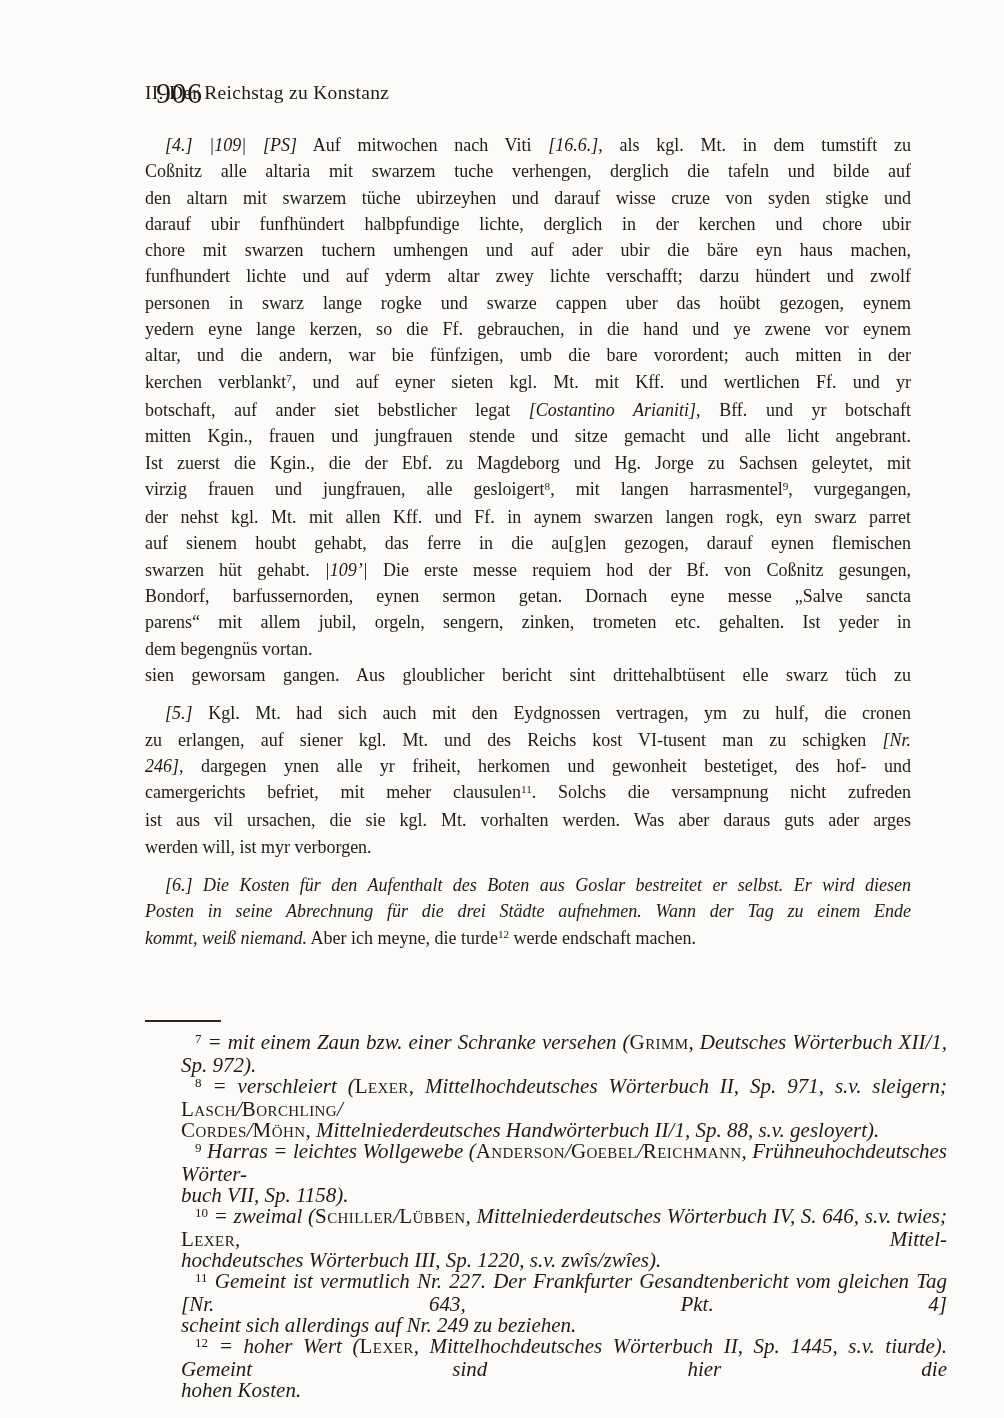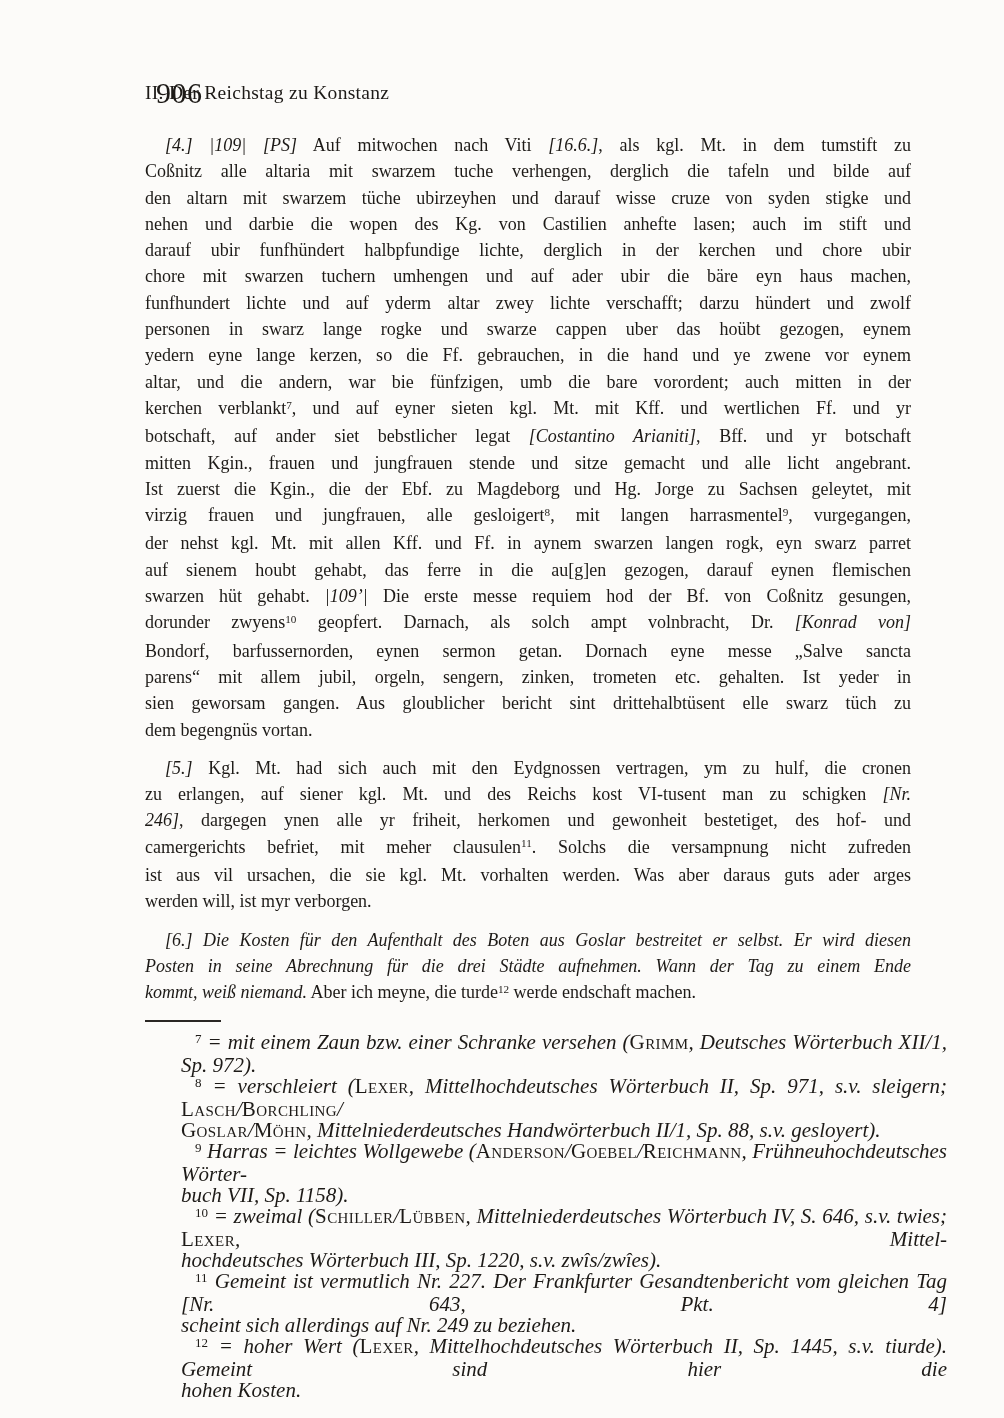--- a/index.html
+++ b/index.html
@@ -50,57 +50,55 @@
 
   <div class="pagehead">
     <span class="pagenum">906</span>
     <div class="runhead">II. Der Reichstag zu Konstanz</div>
   </div>
 
   <main class="bodytext" id="main-text">
       <div class="tline tfirst"><span class="s-i">[4.] |109| [PS]</span><span> Auf mitwochen nach Viti </span><span class="s-i">[16.6.]</span><span>, als kgl. Mt. in dem tumstift zu</span></div>
       <div class="tline"><span>Coßnitz alle altaria mit swarzem tuche verhengen, derglich die tafeln und bilde auf</span></div>
       <div class="tline"><span>den altarn mit swarzem tüche ubirzeyhen und darauf wisse cruze von syden stigke und</span></div>
-      <div class="tline"><span>nehen und darbie die wopen des Kg. von Castilien anhefte lasen; auch im stift und</span></div>
       <div class="tline"><span>darauf ubir funfhündert halbpfundige lichte, derglich in der kerchen und chore ubir</span></div>
       <div class="tline"><span>chore mit swarzen tuchern umhengen und auf ader ubir die bäre eyn haus machen,</span></div>
       <div class="tline"><span>funfhundert lichte und auf yderm altar zwey lichte verschafft; darzu hündert und zwolf</span></div>
       <div class="tline"><span>personen in swarz lange rogke und swarze cappen uber das hoübt gezogen, eynem</span></div>
       <div class="tline"><span>yedern eyne lange kerzen, so die Ff. gebrauchen, in die hand und ye zwene vor eynem</span></div>
       <div class="tline"><span>altar, und die andern, war bie fünfzigen, umb die bare vorordent; auch mitten in der</span></div>
       <div class="tline"><span>kerchen verblankt</span><span class="s-sup">7</span><span>, und auf eyner sieten kgl. Mt. mit Kff. und wertlichen Ff. und yr</span></div>
       <div class="tline"><span>botschaft, auf ander siet bebstlicher legat </span><span class="s-i">[Costantino Arianiti]</span><span>, Bff. und yr botschaft</span></div>
       <div class="tline"><span>mitten Kgin., frauen und jungfrauen stende und sitze gemacht und alle licht angebrant.</span></div>
       <div class="tline"><span>Ist zuerst die Kgin., die der Ebf. zu Magdeborg und Hg. Jorge zu Sachsen geleytet, mit</span></div>
       <div class="tline"><span>virzig frauen und jungfrauen, alle gesloigert</span><span class="s-sup">8</span><span>, mit langen harrasmentel</span><span class="s-sup">9</span><span>, vurgegangen,</span></div>
       <div class="tline"><span>der nehst kgl. Mt. mit allen Kff. und Ff. in aynem swarzen langen rogk, eyn swarz parret</span></div>
       <div class="tline"><span>auf sienem houbt gehabt, das ferre in die au[g]en gezogen, darauf eynen flemischen</span></div>
       <div class="tline"><span>swarzen hüt gehabt. </span><span class="s-i">|109’|</span><span> Die erste messe requiem hod der Bf. von Coßnitz gesungen,</span></div>
-      <div class="tline"><span>dorunder zwyens</span><span class="s-sup">10</span><span> geopfert. Darnach, als solch ampt volnbracht, Dr. </span><span class="s-i">[Konrad von]</span></div>
       <div class="tline"><span>Bondorf, barfussernorden, eynen sermon getan. Dornach eyne messe „Salve sancta</span></div>
       <div class="tline"><span>parens“ mit allem jubil, orgeln, sengern, zinken, trometen etc. gehalten. Ist yeder in</span></div>
+      <div class="tline tlast"><span>dem begengnüs vortan.</span></div>
       <div class="tline"><span>sien geworsam gangen. Aus gloublicher bericht sint drittehalbtüsent elle swarz tüch zu</span></div>
-      <div class="tline tlast"><span>dem begengnüs vortan.</span></div>
       <div class="tline tfirst"><span class="s-i">[5.]</span><span> Kgl. Mt. had sich auch mit den Eydgnossen vertragen, ym zu hulf, die cronen</span></div>
       <div class="tline"><span>zu erlangen, auf siener kgl. Mt. und des Reichs kost VI-tusent man zu schigken </span><span class="s-i">[Nr.</span></div>
       <div class="tline"><span class="s-i">246]</span><span>, dargegen ynen alle yr friheit, herkomen und gewonheit bestetiget, des hof- und</span></div>
       <div class="tline"><span>camergerichts befriet, mit meher clausulen</span><span class="s-sup">11</span><span>. Solchs die versampnung nicht zufreden</span></div>
       <div class="tline"><span>ist aus vil ursachen, die sie kgl. Mt. vorhalten werden. Was aber daraus guts ader arges</span></div>
       <div class="tline tlast"><span>werden will, ist myr verborgen.</span></div>
       <div class="tline tfirst"><span class="s-i">[6.] Die Kosten für den Aufenthalt des Boten aus Goslar bestreitet er selbst. Er wird diesen</span></div>
       <div class="tline"><span class="s-i">Posten in seine Abrechnung für die drei Städte aufnehmen. Wann der Tag zu einem Ende</span></div>
       <div class="tline tlast"><span class="s-i">kommt, weiß niemand.</span><span> Aber ich meyne, die turde</span><span class="s-sup">12</span><span> werde endschaft machen.</span></div>
     </main>
 
   <div class="footrule"></div>
 
   <section class="footnotes" id="footnotes">
       <div class="tline tfirst tlast"><span class="s-sup">7</span><span class="s-i"> = mit einem Zaun bzw. einer Schranke versehen (</span><span class="s-sc">Grimm</span><span class="s-i">, Deutsches Wörterbuch XII/1, Sp. 972).</span></div>
       <div class="tline tfirst"><span class="s-sup">8</span><span class="s-i"> = verschleiert (</span><span class="s-sc">Lexer</span><span class="s-i">, Mittelhochdeutsches Wörterbuch II, Sp. 971, s.v. sleigern; </span><span class="s-sc">Lasch</span><span class="s-i">/</span><span class="s-sc">Borchling</span><span class="s-i">/</span></div>
-      <div class="tline tlast"><span class="s-sc">Goslar</span><span class="s-i">/</span><span class="s-sc">Möhn</span><span class="s-i">, Mittelniederdeutsches Handwörterbuch II/1, Sp. 88, s.v. gesloyert).</span></div>
+      <div class="tline tlast"><span class="s-sc">Cordes</span><span class="s-i">/</span><span class="s-sc">Möhn</span><span class="s-i">, Mittelniederdeutsches Handwörterbuch II/1, Sp. 88, s.v. gesloyert).</span></div>
       <div class="tline tfirst"><span class="s-sup">9</span><span class="s-i"> Harras = leichtes Wollgewebe (</span><span class="s-sc">Anderson</span><span class="s-i">/</span><span class="s-sc">Goebel</span><span class="s-i">/</span><span class="s-sc">Reichmann</span><span class="s-i">, Frühneuhochdeutsches Wörter-</span></div>
       <div class="tline tlast"><span class="s-i">buch VII, Sp. 1158).</span></div>
       <div class="tline tfirst"><span class="s-sup">10</span><span class="s-i"> = zweimal (</span><span class="s-sc">Schiller</span><span class="s-i">/</span><span class="s-sc">Lübben</span><span class="s-i">, Mittelniederdeutsches Wörterbuch IV, S. 646, s.v. twies; </span><span class="s-sc">Lexer</span><span class="s-i">, Mittel-</span></div>
       <div class="tline tlast"><span class="s-i">hochdeutsches Wörterbuch III, Sp. 1220, s.v. zwîs/zwîes).</span></div>
       <div class="tline tfirst"><span class="s-sup">11</span><span class="s-i"> Gemeint ist vermutlich Nr. 227. Der Frankfurter Gesandtenbericht vom gleichen Tag [Nr. 643, Pkt. 4]</span></div>
       <div class="tline tlast"><span class="s-i">scheint sich allerdings auf Nr. 249 zu beziehen.</span></div>
       <div class="tline tfirst"><span class="s-sup">12</span><span class="s-i"> = hoher Wert (</span><span class="s-sc">Lexer</span><span class="s-i">, Mittelhochdeutsches Wörterbuch II, Sp. 1445, s.v. tiurde). Gemeint sind hier die</span></div>
       <div class="tline tlast"><span class="s-i">hohen Kosten.</span></div>
     </section>
 

